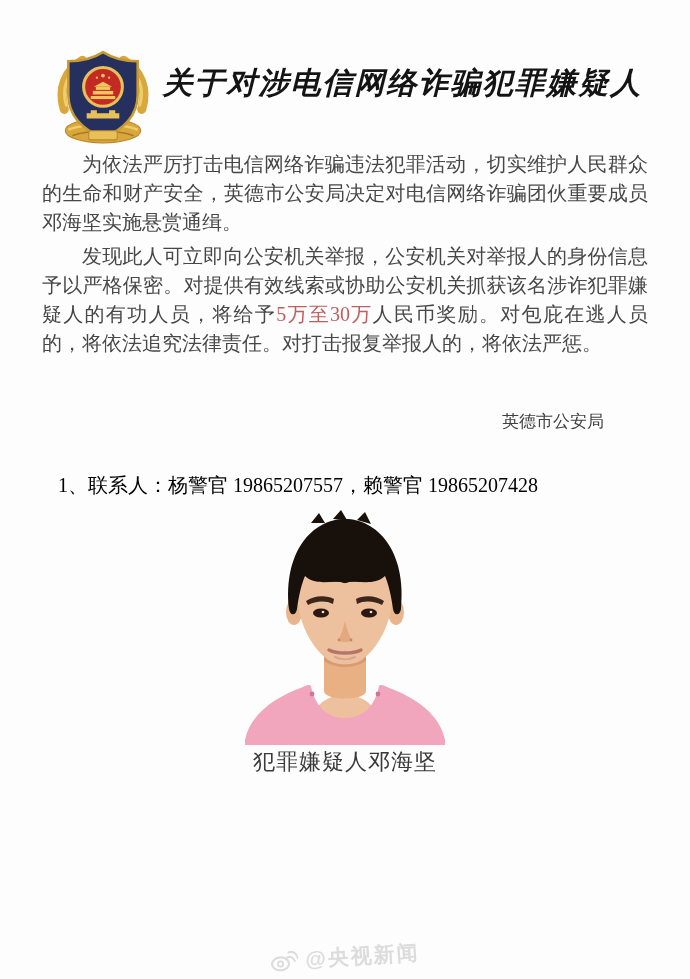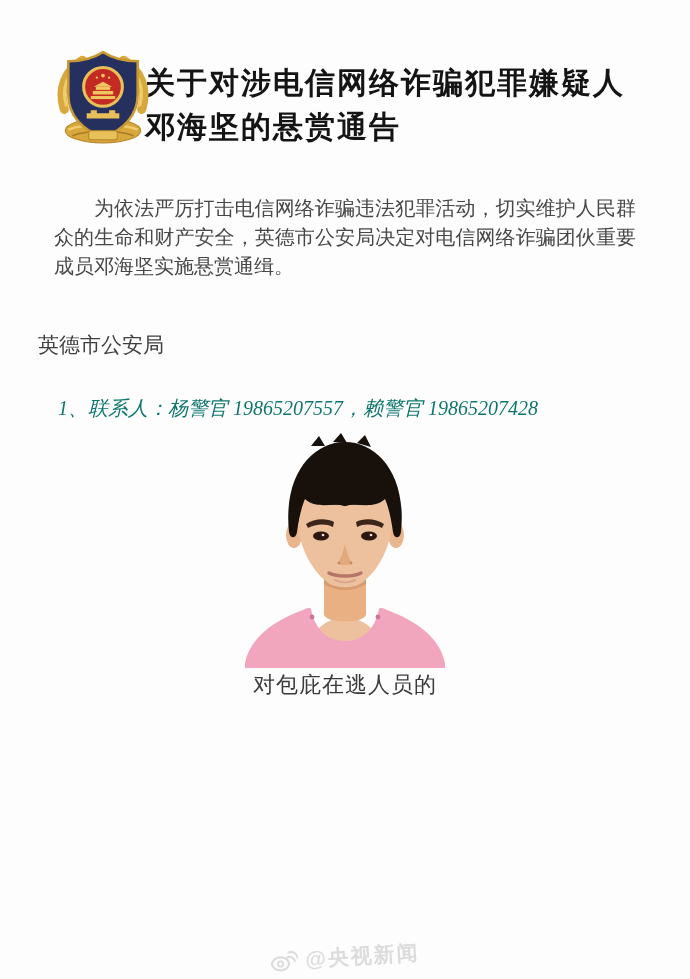--- a/index.html
+++ b/index.html
@@ -9,45 +9,46 @@
     background:#fdfdfd;
     overflow:hidden;
     font-family:"Liberation Serif","DejaVu Serif",serif;
     color:#454545;
   }
   
   .header{position:relative;padding-top:45px;}
   .badge{position:absolute;left:52px;top:44px;width:102px;height:102px;}
   .title-block{
     margin-left:145px;width:515px;
-    text-align:left;
+    text-align:center;
     font-family:"Liberation Sans","DejaVu Sans",sans-serif;
     font-weight:700;
     font-size:30px;line-height:44px;
     letter-spacing:2px;
     color:#141414;
     padding-top:16px;
+    font-style:italic;
   }
   
   .body{margin:0 38px;}
   .para{
     font-size:20px;line-height:29px;
     text-align:justify;text-indent:2em;
-    margin:16px;color:#474747;
+    margin:4px;color:#474747;
   }
   .para-1{margin-top:45px;}
   .para-2{margin-top:5px;}
   
   .signature{
     margin-top:46px;
-    text-align:left;padding-right:48px;
-    font-size:21px;line-height:36px;color:#404040;
+    text-align:right;padding-right:48px;
+    font-size:17px;line-height:36px;color:#404040;
   }
   
-  .contacts{margin-top:30px;font-size:20px;line-height:31px;color:#0f766e;font-style:italic;}
+  .contacts{margin-top:30px;font-size:20px;line-height:31px;color:#000000;}
   .contacts p{margin:0;text-indent:1em;text-align:justify;}
   
   .figure{margin:8px 0 0 0;text-align:center;}
   .portrait{display:block;margin:0 auto;width:200px;height:236px;}
   .caption{
     margin-top:2px;text-align:center;
     font-size:22px;letter-spacing:1px;color:#3a3a3a;
   }
   
   .watermark{
@@ -88,28 +89,28 @@
       <circle cx="44" cy="33" r="1.1" fill="#f0c75e"></circle>
       <circle cx="56" cy="33" r="1.1" fill="#f0c75e"></circle>
 
       <path d="M34,68 h4 v-3 h6 v3 h12 v-3 h6 v3 h4 v5 h-32 Z" fill="#e7c05a"></path>
 
       <rect x="36" y="85" width="28" height="9" rx="2" fill="#e7c05a" stroke="#b8862a" stroke-width="1"></rect>
     </svg>
 
     <div class="title-block">
       <div>关于对涉电信网络诈骗犯罪嫌疑人</div>
-      <div>邓海坚的悬赏通告</div>
     </div>
   </div>
 
   <div class="body">
 
     <p class="para para-1">为依法严厉打击电信网络诈骗违法犯罪活动，切实维护人民群众的生命和财产安全，英德市公安局决定对电信网络诈骗团伙重要成员邓海坚实施悬赏通缉。</p>
 
+    <p class="para para-2"><span>发现此人可立即向公安机关举报，公安机关对举报人的身份信息予以严格保密。对提供有效线索或协助公安机关抓获该名涉诈犯罪嫌疑人的有功人员，将给予</span><span style="color: rgb(192, 93, 93);">5万至30万</span><span>人民币奖励。对包庇在逃人员的，将依法追究法律责任。对打击报复举报人的，将依法严惩。</span></p>
 
     <div class="signature">
       <div>英德市公安局</div>
     </div>
 
     <div class="contacts">
       <p>1、联系人：杨警官 19865207557，赖警官 19865207428</p>
     </div>
 
     <figure class="figure">
@@ -141,21 +142,21 @@
         <circle cx="94" cy="131" r="1.4" fill="#c4885e"></circle>
         <circle cx="106" cy="131" r="1.4" fill="#c4885e"></circle>
 
         <path d="M84,141 C92,145 108,145 116,141" fill="none" stroke="#b5756a" stroke-width="3.4" stroke-linecap="round"></path>
         <path d="M90,148 C96,151 104,151 110,148" fill="none" stroke="#dba48c" stroke-width="2" stroke-linecap="round"></path>
 
         <path d="M0,236 L0,231 C5,206 28,189 58,178 C61,176 65,175 66,177 C70,197 82,209 100,209 C118,209 130,197 134,177 C135,175 139,176 142,178 C172,189 195,206 200,231 L200,236 Z" fill="#f2a6bd"></path>
         <circle cx="67" cy="185" r="2.4" fill="#cc7795"></circle>
         <circle cx="133" cy="185" r="2.4" fill="#cc7795"></circle>
       </svg>
-      <figcaption class="caption">对包庇在逃人员的</figcaption>
+      <figcaption class="caption">犯罪嫌疑人邓海坚</figcaption>
     </figure>
   </div>
 
   <div class="watermark" style="color: rgb(220, 220, 220);">
     <svg width="28" height="22" viewBox="0 0 28 22" aria-hidden="true">
       <ellipse cx="10" cy="14" rx="8.5" ry="6.5" fill="none" stroke="#dcdcdc" stroke-width="2.2"></ellipse>
       <circle cx="10" cy="14" r="2.6" fill="none" stroke="#dcdcdc" stroke-width="1.8"></circle>
       <path d="M17,8 C20,6.5 23.5,8.5 24.5,12" fill="none" stroke="#dcdcdc" stroke-width="2" stroke-linecap="round"></path>
       <path d="M18.5,3 C23,1.5 27,4.5 27.5,9" fill="none" stroke="#dcdcdc" stroke-width="2" stroke-linecap="round"></path>
     </svg>

